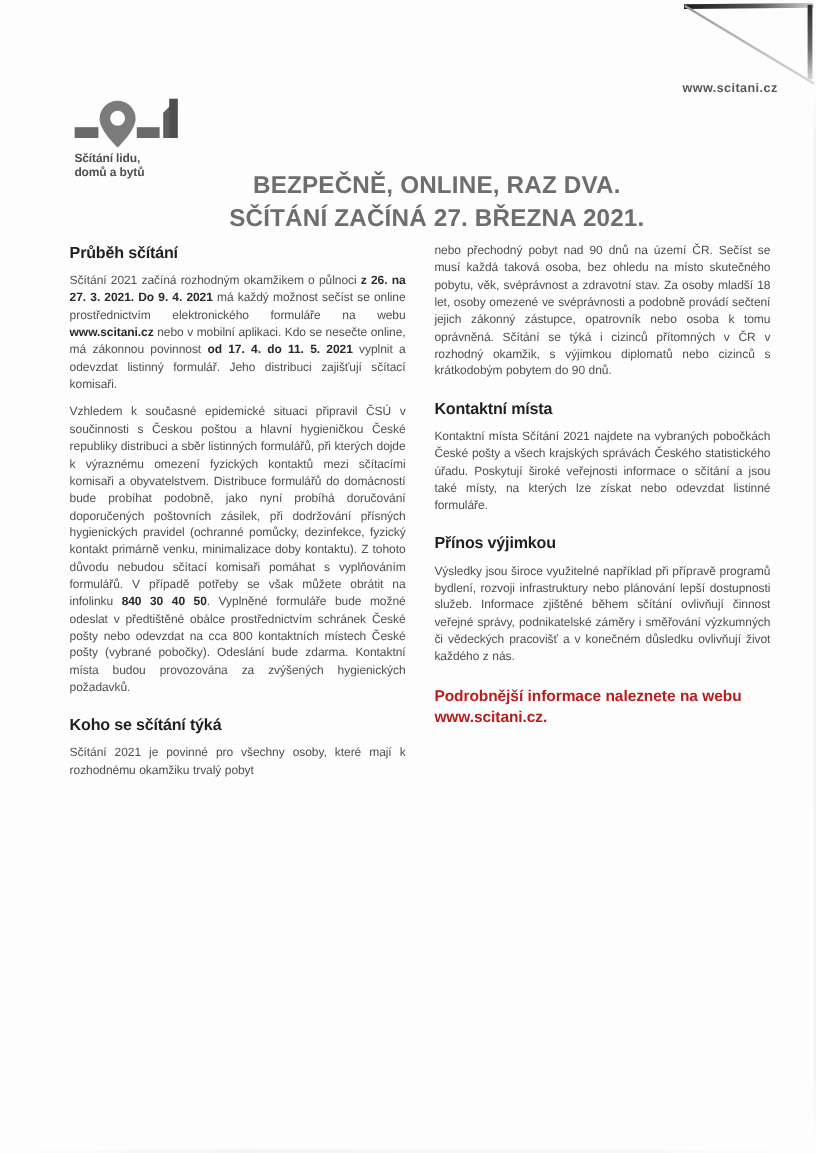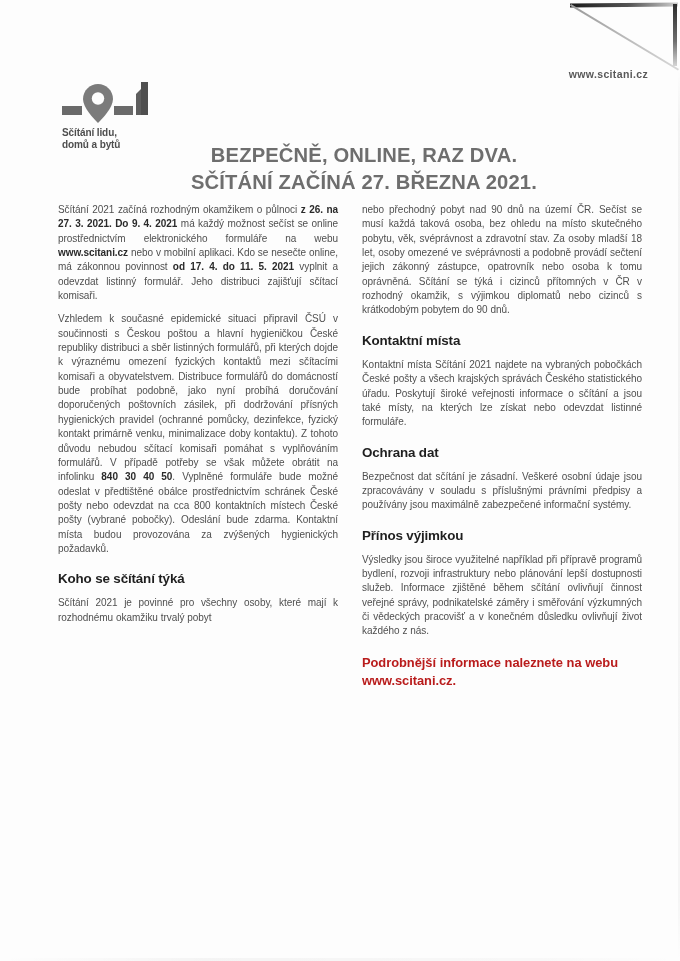--- a/index.html
+++ b/index.html
@@ -197,41 +197,38 @@
   </div>
 
   <div class="headline">
     <span class="line">BEZPEČNĚ, ONLINE, RAZ DVA.</span>
     <span class="line">SČÍTÁNÍ ZAČÍNÁ 27. BŘEZNA 2021.</span>
   </div>
 
   <div class="columns">
     <div class="col" id="left-col">
         <div class="block">
+          <h2 class="section-title">Průběh sčítání</h2>
           <p class="para">Sčítání 2021 začíná rozhodným okamžikem o půlnoci <b>z 26. na 27. 3. 2021. Do 9. 4. 2021</b> má každý možnost sečíst se online prostřednictvím elektronického formuláře na webu <b>www.scitani.cz</b> nebo v mobilní aplikaci. Kdo se nesečte online, má zákonnou povinnost <b>od 17. 4. do 11. 5. 2021</b> vyplnit a odevzdat listinný formulář. Jeho distribuci zajišťují sčítací komisaři.</p>
           <p class="para">Vzhledem k současné epidemické situaci připravil ČSÚ v součinnosti s Českou poštou a hlavní hygieničkou České republiky distribuci a sběr listinných formulářů, při kterých dojde k výraznému omezení fyzických kontaktů mezi sčítacími komisaři a obyvatelstvem. Distribuce formulářů do domácností bude probíhat podobně, jako nyní probíhá doručování doporučených poštovních zásilek, při dodržování přísných hygienických pravidel (ochranné pomůcky, dezinfekce, fyzický kontakt primárně venku, minimalizace doby kontaktu). Z tohoto důvodu nebudou sčítací komisaři pomáhat s vyplňováním formulářů. V případě potřeby se však můžete obrátit na infolinku <b>840 30 40 50</b>. Vyplněné formuláře bude možné odeslat v předtištěné obálce prostřednictvím schránek České pošty nebo odevzdat na cca 800 kontaktních místech České pošty (vybrané pobočky). Odeslání bude zdarma. Kontaktní místa budou provozována za zvýšených hygienických požadavků.</p>
         </div>
         <div class="block">
           <h2 class="section-title">Koho se sčítání týká</h2>
           <p class="para">Sčítání 2021 je povinné pro všechny osoby, které mají k rozhodnému okamžiku trvalý pobyt</p>
         </div>
       </div>
     <div class="col" id="right-col">
         <div class="block">
           <p class="para">nebo přechodný pobyt nad 90 dnů na území ČR. Sečíst se musí každá taková osoba, bez ohledu na místo skutečného pobytu, věk, svéprávnost a zdravotní stav. Za osoby mladší 18 let, osoby omezené ve svéprávnosti a podobně provádí sečtení jejich zákonný zástupce, opatrovník nebo osoba k tomu oprávněná. Sčítání se týká i cizinců přítomných v ČR v rozhodný okamžik, s výjimkou diplomatů nebo cizinců s krátkodobým pobytem do 90 dnů.</p>
         </div>
         <div class="block">
           <h2 class="section-title">Kontaktní místa</h2>
           <p class="para">Kontaktní místa Sčítání 2021 najdete na vybraných pobočkách České pošty a všech krajských správách Českého statistického úřadu. Poskytují široké veřejnosti informace o sčítání a jsou také místy, na kterých lze získat nebo odevzdat listinné formuláře.</p>
         </div>
         <div class="block">
-          <h2 class="section-title">Ochrana dat</h2>
-          <p class="para">Bezpečnost dat sčítání je zásadní. Veškeré osobní údaje jsou zpracovávány v souladu s příslušnými právními předpisy a používány jsou maximálně zabezpečené informační systémy.</p>
-        </div>
-        <div class="block">
           <h2 class="section-title">Přínos výjimkou</h2>
           <p class="para">Výsledky jsou široce využitelné například při přípravě programů bydlení, rozvoji infrastruktury nebo plánování lepší dostupnosti služeb. Informace zjištěné během sčítání ovlivňují činnost veřejné správy, podnikatelské záměry i směřování výzkumných či vědeckých pracovišť a v konečném důsledku ovlivňují život každého z nás.</p>
         </div>
         <p class="para closing" style="margin-top: 15px;">Podrobnější informace naleznete na webu <br>www.scitani.cz.</p>
       </div>
   </div>
 
 </div>
 
 </body></html>

